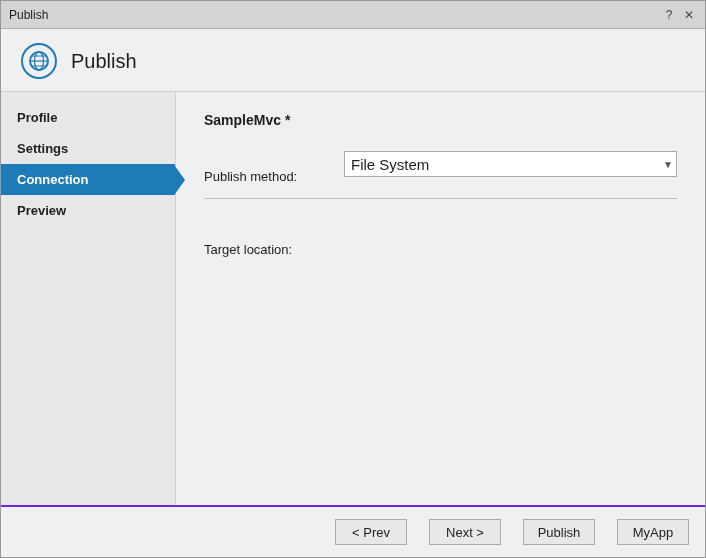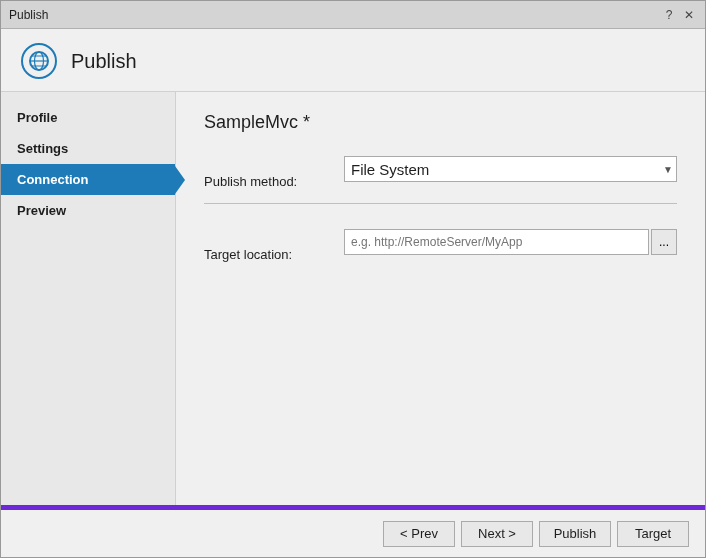--- a/index.html
+++ b/index.html
@@ -115,22 +115,22 @@
       border-left: 10px solid #1e7bb8;
       border-top: 14px solid transparent;
       border-bottom: 14px solid transparent;
     }
     .main-panel {
       flex: 1;
       padding: 20px 28px;
       overflow-y: auto;
     }
     .section-title {
-      font-size: 18px;
-      font-weight: normal;
+      font-size: 14px;
+      font-weight: bold;
       color: #1e1e1e;
       margin-bottom: 16px;
     }
     .form-row {
       display: flex;
       align-items: center;
       margin-bottom: 14px;
     }
     .form-label {
       width: 140px;
@@ -192,26 +192,26 @@
       font-size: 12px;
       display: flex;
       align-items: center;
       justify-content: center;
       flex-shrink: 0;
       margin-left: 2px;
     }
     .footer {
       height: 52px;
       background: #f0f0f0;
-      border-top: 5px solid #6d28d9;
+      border-top: 2px solid #6d28d9;
       display: flex;
       align-items: center;
       justify-content: flex-end;
       padding: 0 16px;
-      gap: 6px;
+      gap: 22px;
       flex-shrink: 0;
     }
     .footer-btn {
       min-width: 72px;
       height: 26px;
       background: #e8e8e8;
       border: 1px solid #aaa;
       cursor: pointer;
       font-size: 13px;
       color: #1e1e1e;
@@ -285,27 +285,23 @@
           </div>
         </div>
       </div>
 
       <div class="divider"></div>
 
       <div class="form-row">
         <div class="form-label">
           <span>Target location:</span>
         </div>
-        <div class="form-control-wrap" style="display:flex;align-items:center;">
-          <input class="form-input" type="text" placeholder="e.g. http://RemoteServer/MyApp" style="">
-          <button class="browse-btn">...</button>
-        </div>
       </div>
     </div>
   </div>
 
   <div class="footer">
     <button class="footer-btn">&lt; Prev</button>
     <button class="footer-btn">Next &gt;</button>
     <button class="footer-btn primary">Publish</button>
-    <button class="footer-btn">Target</button>
+    <button class="footer-btn">MyApp</button>
   </div>
 </div>
 
 </body></html>

